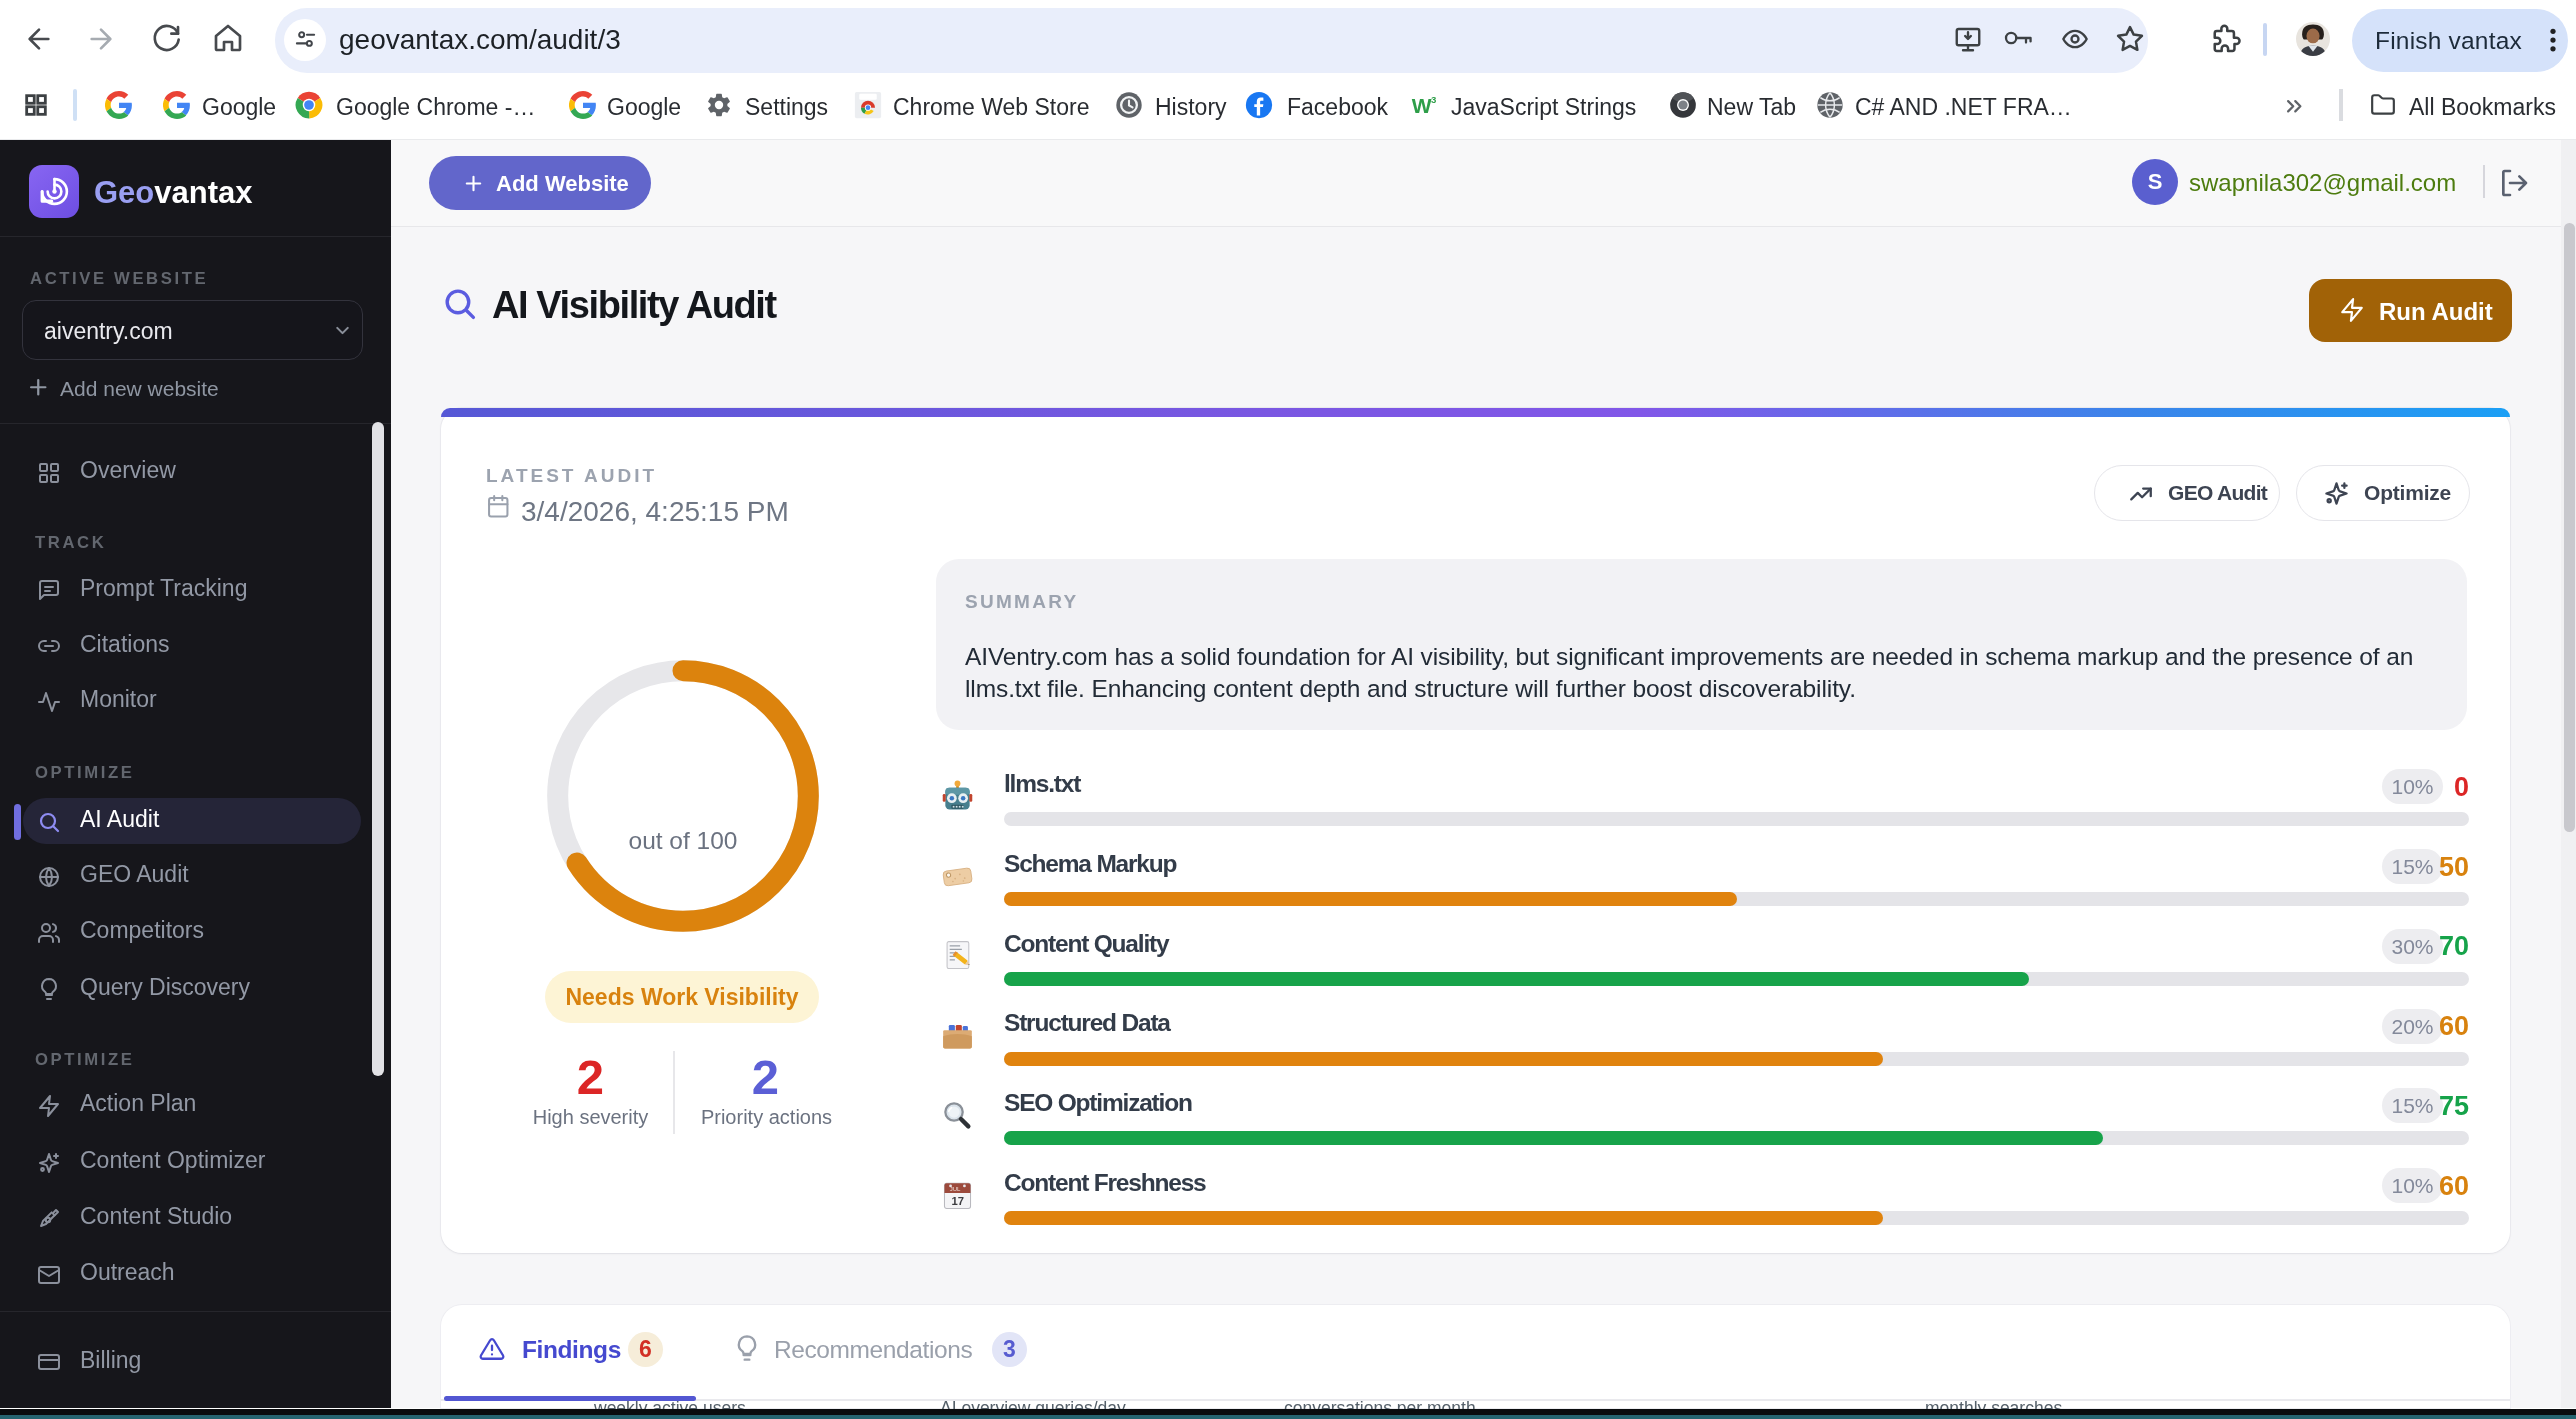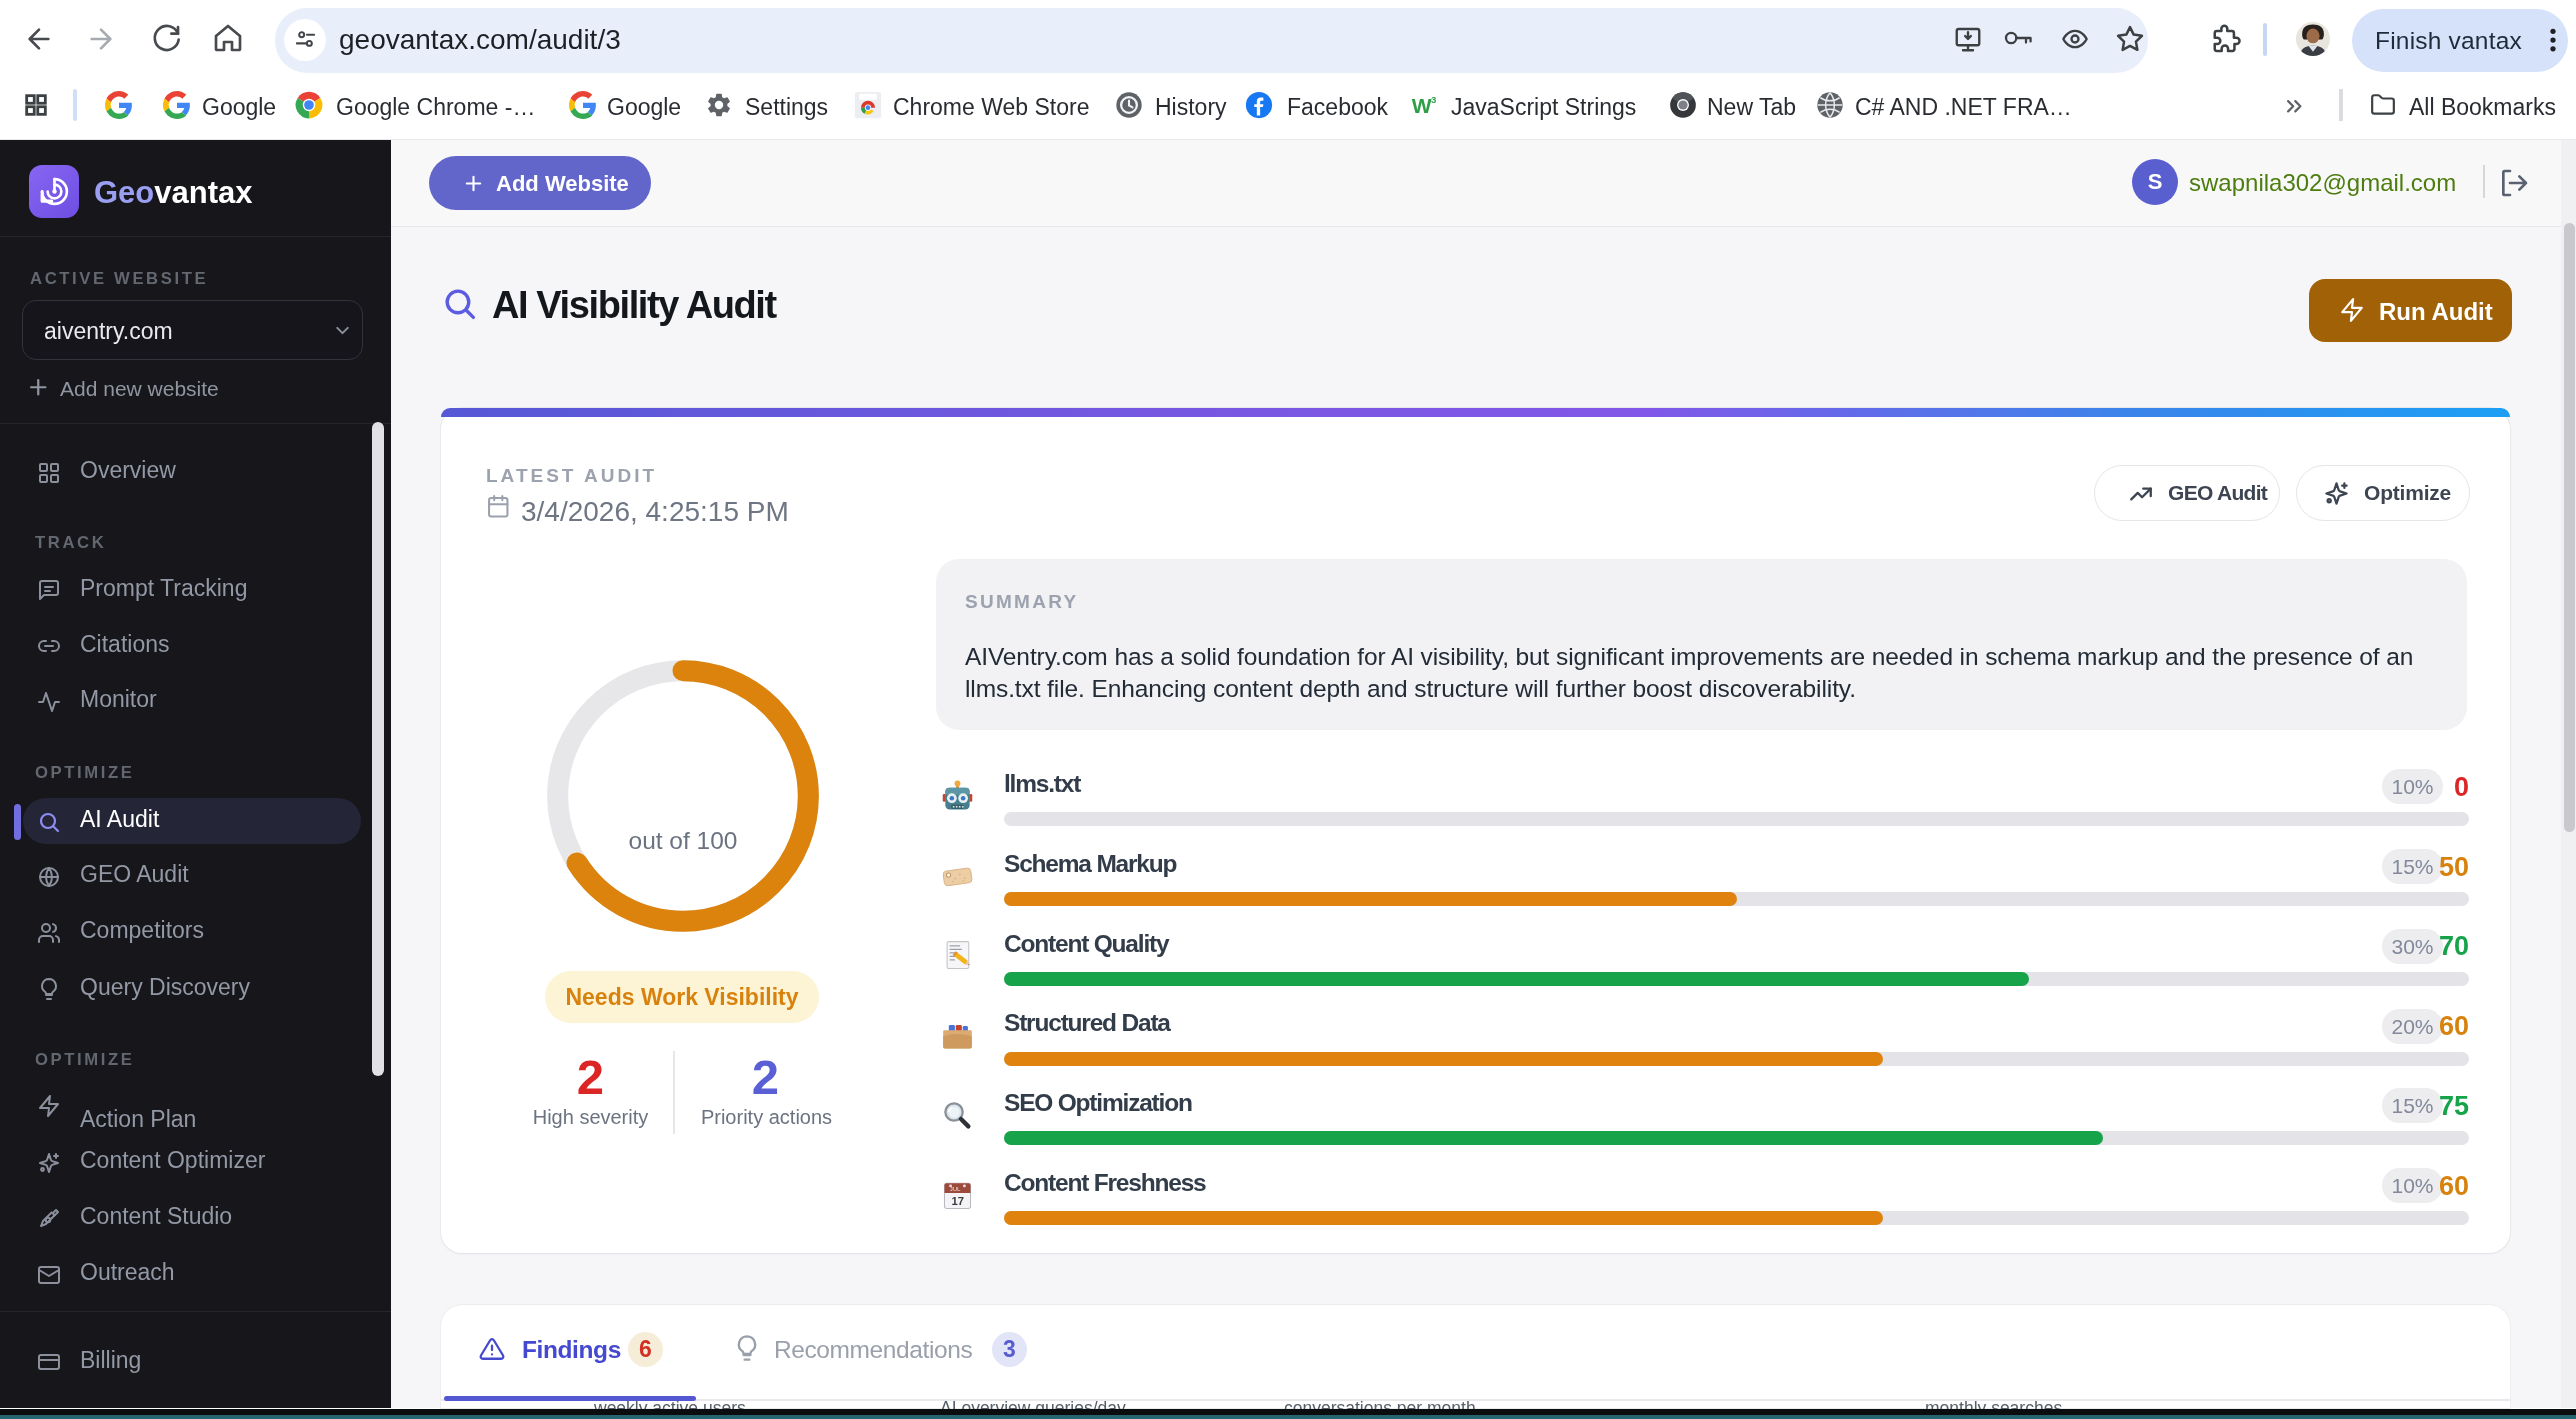--- a/index.html
+++ b/index.html
@@ -324,21 +324,21 @@
       <div class="sb-item" style="top:777px;">Competitors</div>
       <div class="sb-icon" style="top:837px;"><svg width="24" height="24" viewBox="0 0 24 24" fill="none" stroke="#8b909c" stroke-width="2" stroke-linecap="round" stroke-linejoin="round">
             <path d="M9 18h6M10 22h4M12 2a7 7 0 0 0-4 12.7c.6.5 1 1.2 1 2V17h6v-.3c0-.8.4-1.5 1-2A7 7 0 0 0 12 2z"></path>
           </svg></div>
       <div class="sb-item" style="top:834px;">Query Discovery</div>
 
       <div class="sb-caps" style="left:35px; top:910px;">OPTIMIZE</div>
       <div class="sb-icon" style="top:954px;"><svg width="24" height="24" viewBox="0 0 24 24" fill="none" stroke="#8b909c" stroke-width="2" stroke-linecap="round" stroke-linejoin="round">
             <path d="M13 2L3 14h9l-1 8 10-12h-9l1-8z"></path>
           </svg></div>
-      <div class="sb-item" style="top:950px;margin-top:16px;">Action Plan</div>
+      <div class="sb-item" style="top:950px;">Action Plan</div>
       <div class="sb-icon" style="top:1011px;"><svg width="24" height="24" viewBox="0 0 24 24" fill="none" stroke="#8b909c" stroke-width="2" stroke-linecap="round" stroke-linejoin="round">
             <path d="M12 3l1.9 5.8a2 2 0 0 0 1.3 1.3L21 12l-5.8 1.9a2 2 0 0 0-1.3 1.3L12 21l-1.9-5.8a2 2 0 0 0-1.3-1.3L3 12l5.8-1.9a2 2 0 0 0 1.3-1.3L12 3z"></path>
             <path d="M19 3v4M17 5h4"></path>
             <circle cx="5.5" cy="18.5" r="1.4"></circle>
           </svg></div>
       <div class="sb-item" style="top:1007px;">Content Optimizer</div>
       <div class="sb-icon" style="top:1067px;"><svg width="24" height="24" viewBox="0 0 24 24" fill="none" stroke="#8b909c" stroke-width="2" stroke-linecap="round" stroke-linejoin="round">
             <path d="M15.7 6.4l2 2L21 5l-2-2z"></path>
             <path d="M17.6 8.3L9 17l-5 2 2-5 8.7-8.6"></path>
             <circle cx="11" cy="13" r="2.2"></circle>

